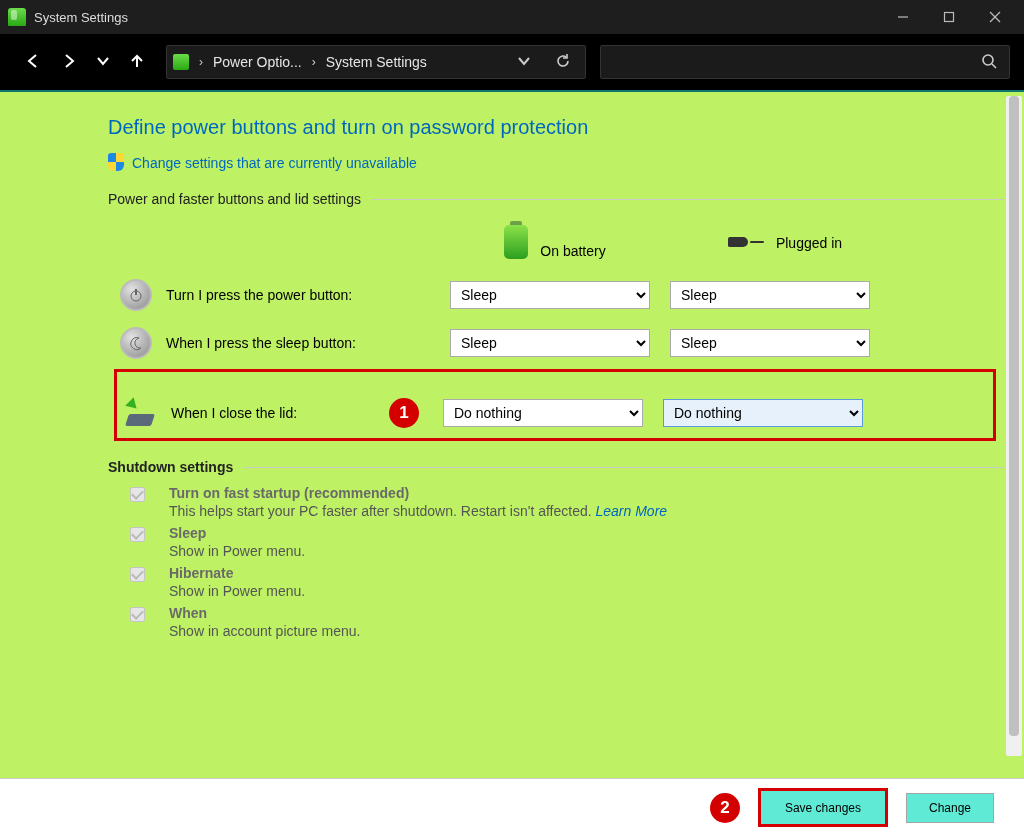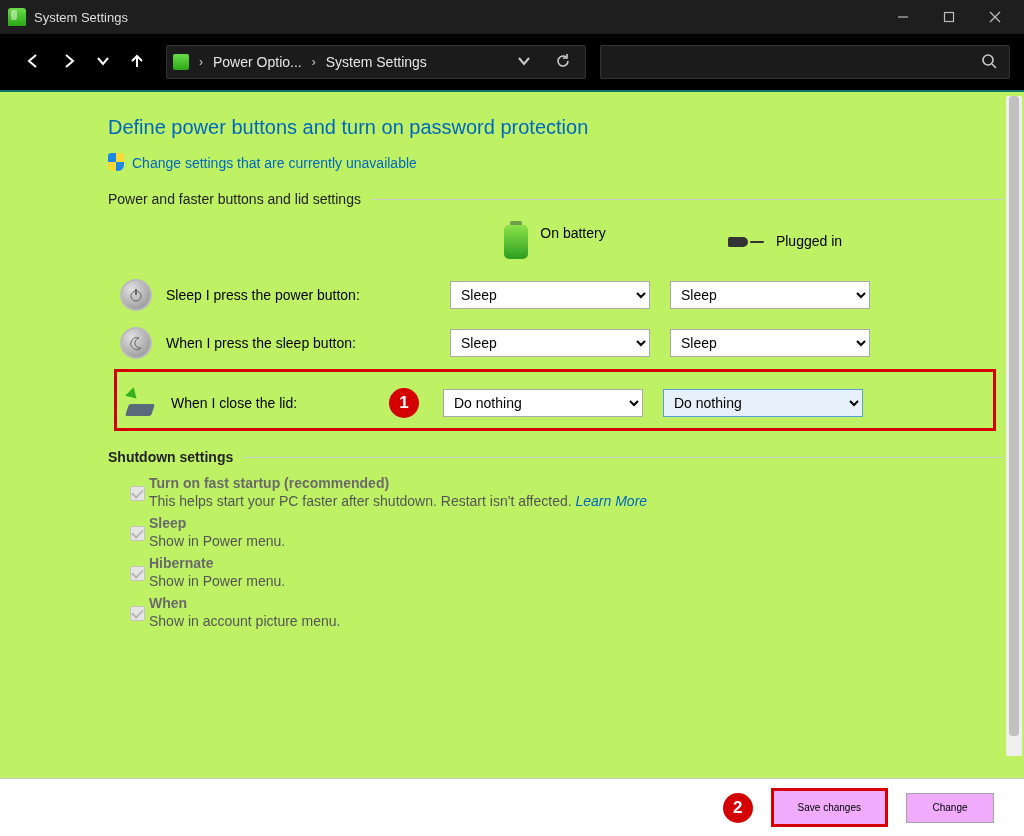--- a/index.html
+++ b/index.html
@@ -125,21 +125,21 @@
     margin: 10px 0;
   }
   .section-title .rule { flex: 1; height: 1px; background: #ccc; }
   .cols-header {
     display: grid;
     grid-template-columns: 310px 210px 210px;
     gap: 20px;
     margin: 18px 0 14px 12px;
     align-items: center;
   }
-  .colhead { display: flex; align-items: flex-start; gap: 12px; justify-content: center; }
+  .colhead { display: flex; align-items: flex-end; gap: 12px; justify-content: center; }
   .battery-icon {
     width: 24px; height: 34px;
     background: linear-gradient(#8ce24a, #2c9e1f);
     border-radius: 5px;
     position: relative;
   }
   .battery-icon::before {
     content:""; position:absolute; top:-4px; left:6px; width:12px; height:4px;
     background:#6aa048; border-radius:2px 2px 0 0;
   }
@@ -184,34 +184,34 @@
     padding: 0 6px;
     font-family: inherit;
   }
   select.combo.focused {
     background: #e6f1fb;
     border-color: #5a9bd8;
   }
   .highlight-row {
     border: 3px solid #d40000;
     margin: 2px 8px 2px 6px;
-    padding: 16px 8px 10px 6px;
+    padding: 26px 8px 10px 6px;
     position: relative;
     grid-template-columns: 300px 200px 200px;
   }
   .numbadge {
     width: 30px; height: 30px; border-radius: 50%;
     background: #d40000; color: #fff; font-weight: 700;
     display: flex; align-items: center; justify-content: center;
     font-size: 17px;
     position: absolute;
   }
   .badge1 { position: static; margin-left: auto; margin-right: 4px; }
   .shutdown-block { margin-left: 22px; }
-  .chk-row { display: flex; align-items: center; gap: 4px; margin: 6px 0; }
+  .chk-row { display: flex; align-items: flex-start; gap: 24px; margin: 6px 0; }
   .chkbox {
     width: 15px; height: 15px; border: 1px solid #c4c4c4;
     background: #e6e6e6; border-radius: 2px; margin-top: 2px; flex-shrink: 0;
     position: relative;
   }
   .chkbox::after {
     content:""; position:absolute; left:3px; top:0px; width:5px; height:9px;
     border-right: 2px solid #b8b8b8; border-bottom: 2px solid #b8b8b8;
     transform: rotate(45deg);
   }
@@ -226,22 +226,22 @@
     align-items: center;
     justify-content: flex-end;
     gap: 18px;
     padding: 0 30px;
     background: #fff;
     position: relative;
   }
   .btn {
     height: 30px; min-width: 88px;
     border: 1px solid #a5a5a5;
-    background: #f0abfc;
-    font-size: 10px;
+    background: #5eead4;
+    font-size: 12px;
     padding: 0 18px;
     cursor: pointer;
   }
   .btn.primary-outline {
     border: 3px solid #d40000;
     padding: 2px 24px;
     height: 39px;
   }
 </style>
 </head>
@@ -341,21 +341,21 @@
     </div>
 
     <div class="row">
       <div class="lbl">
         <span class="row-icon-circ">
           <svg width="16" height="16">
               <circle cx="8" cy="9" r="5"></circle>
               <line x1="8" y1="2" x2="8" y2="8" stroke-width="2"></line>
             </svg>
         </span>
-        <span>Sleep I press the power button:</span>
+        <span>Turn I press the power button:</span>
       </div>
       <select class="combo"><option>Sleep</option></select>
       <select class="combo"><option>Sleep</option></select>
     </div>
 
     <div class="row">
       <div class="lbl">
         <span class="row-icon-circ">
           <svg width="16" height="16">
               <path d="M11 3a6 6 0 1 0 2 10 5 5 0 0 1-2-10z"></path>

